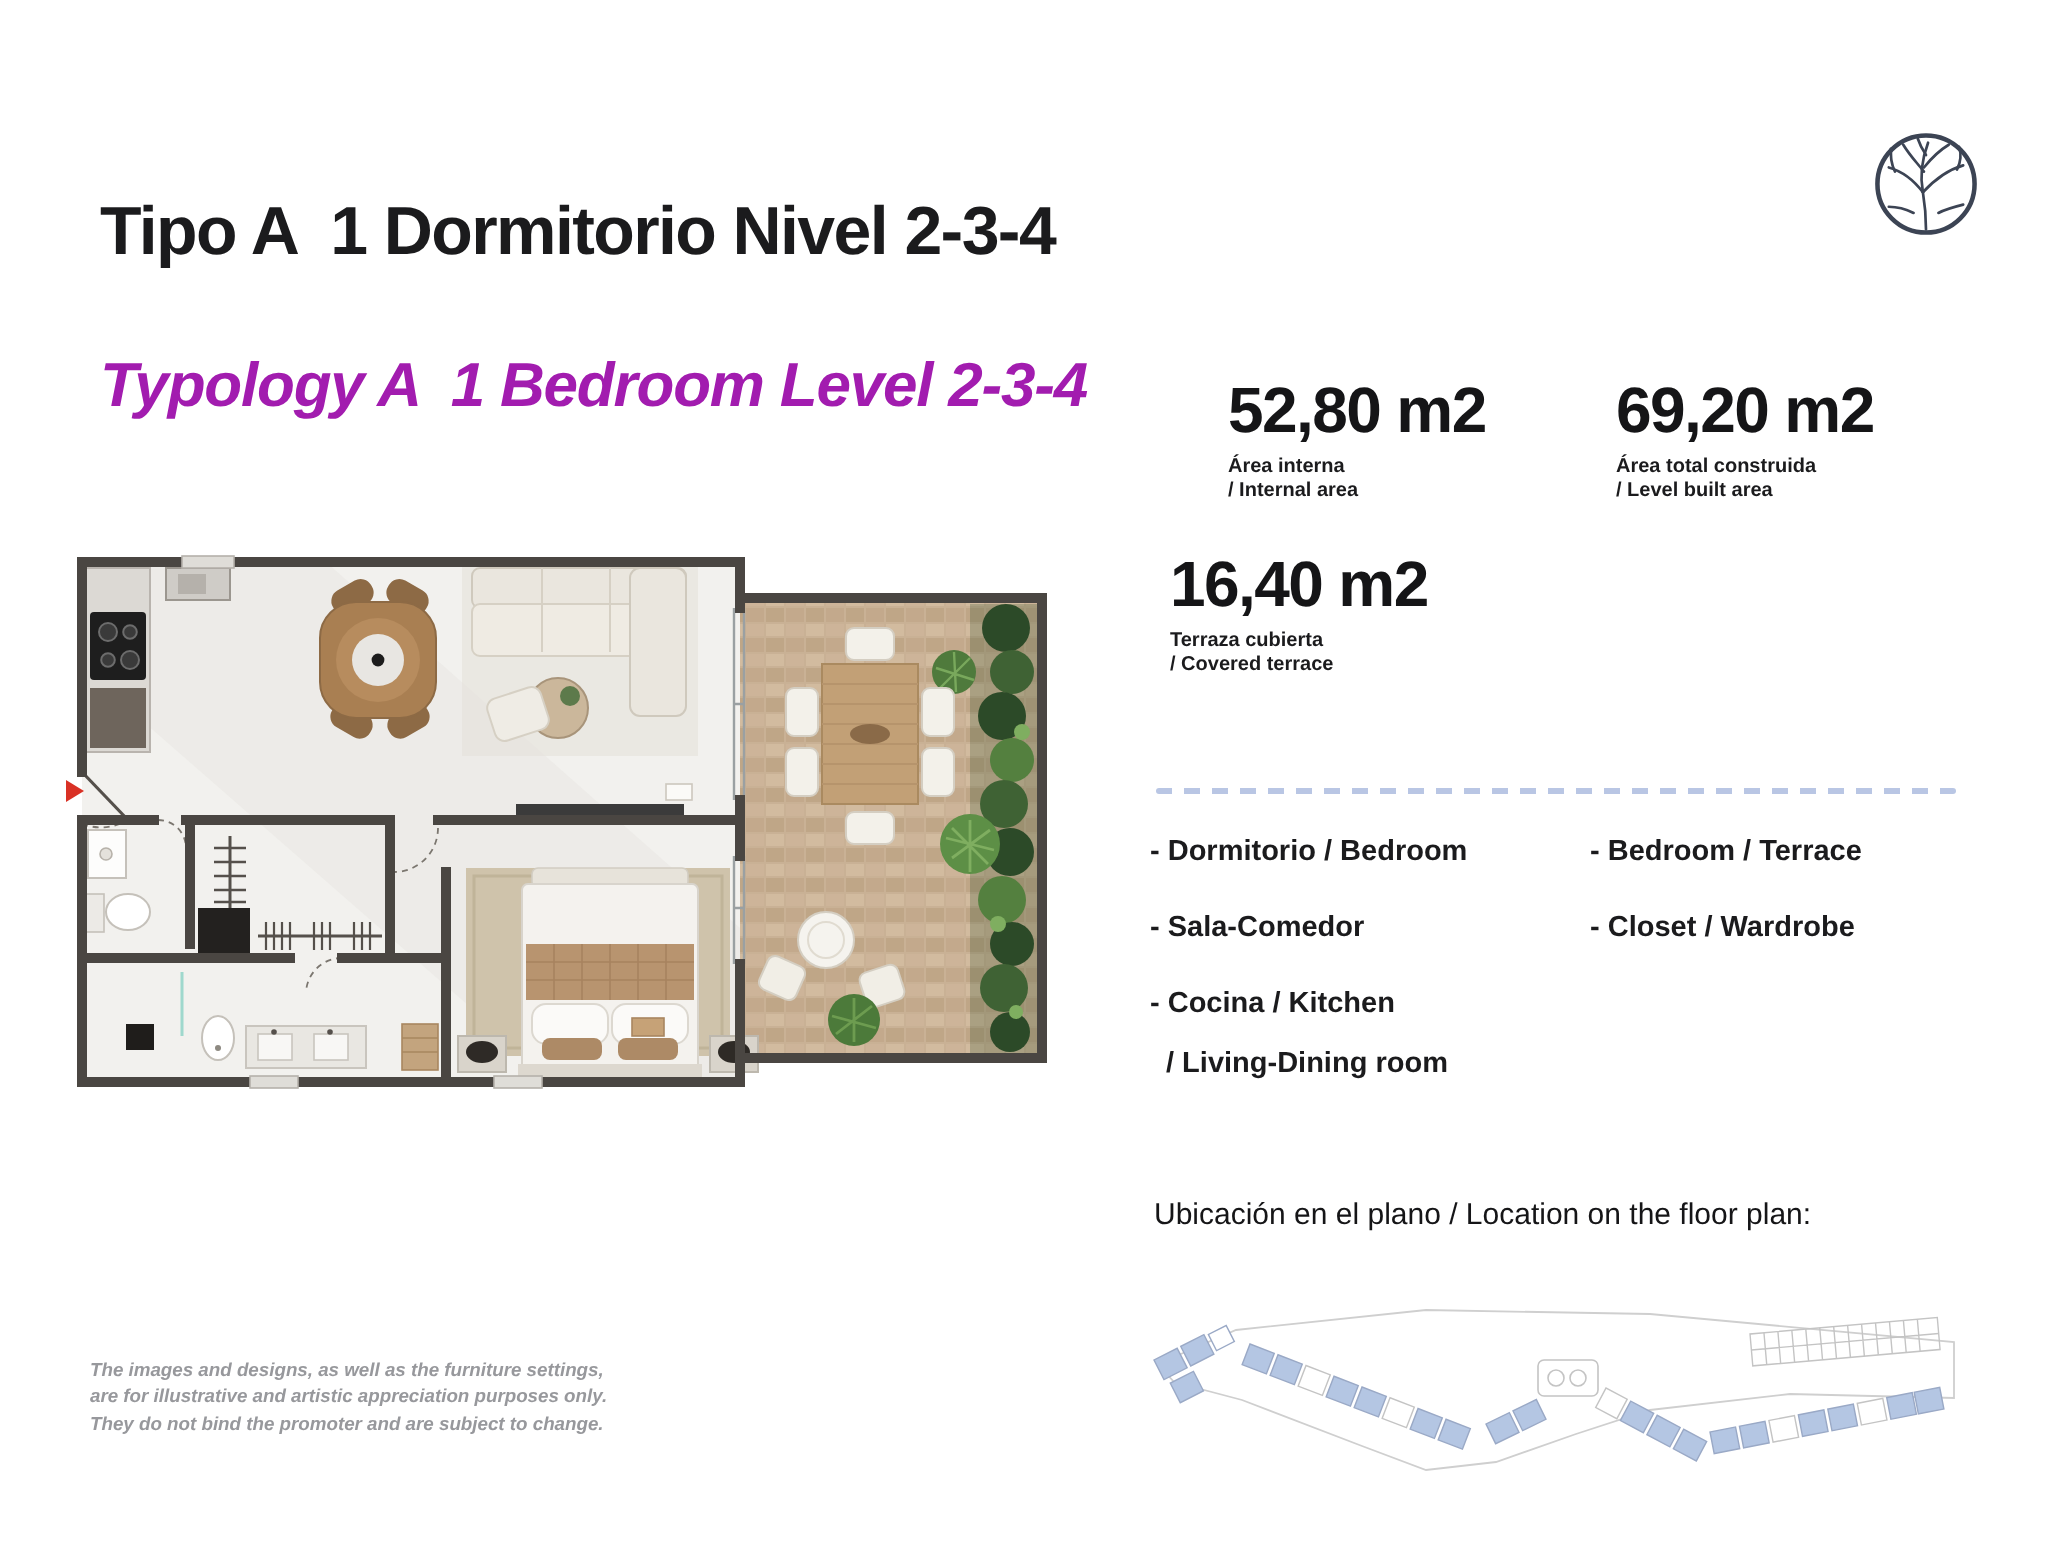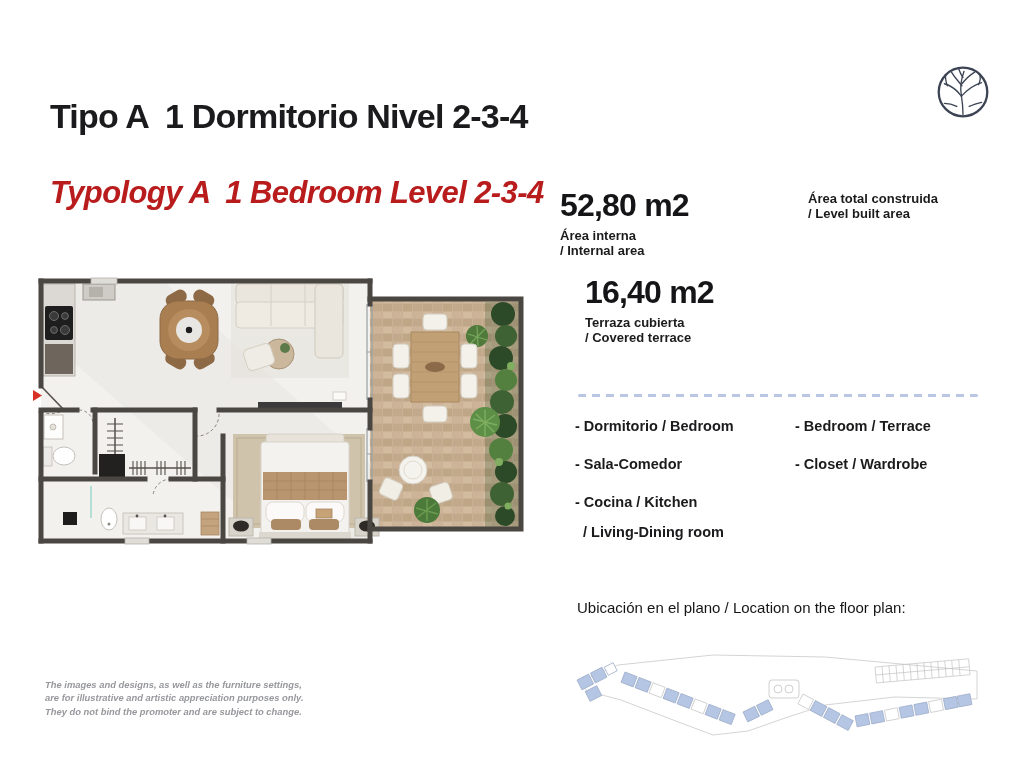--- a/index.html
+++ b/index.html
@@ -4,27 +4,27 @@
 <style>
   * { margin:0; padding:0; box-sizing:border-box; }
   html,body { background:#ffffff; }
   .page {
     position:relative; width:1024px; height:778px; background:#ffffff;
     font-family:"Liberation Sans", sans-serif; color:#1c1c1e; overflow:hidden;margin-top:24px;
   }
   
   .title-block { position:absolute; left:50px; top:34px; white-space:pre-wrap; }
   .title-es { font-size:34px; font-weight:700; letter-spacing:-0.8px; line-height:1.3; color:#1b1b1d; }
-  .title-en { font-size:31px; font-weight:700; font-style:italic; letter-spacing:-0.6px; line-height:1.25; color:#b91c1c; }
+  .title-en { font-size:31px; font-weight:700; font-style:italic; letter-spacing:-0.6px; line-height:1.25; color:#a21caf; }
   .logo { position:absolute; left:932px; top:37px; width:62px; height:62px; }
   
   .stat { position:absolute; }
   .stat-value { font-size:32px; font-weight:700; letter-spacing:-0.8px; color:#151517; }
-  .stat-label { font-size:13px; font-weight:700; line-height:1.18; margin-top:4px; color:#1b1b1d; }
-  .stat-1 { left:560px; top:163px; }
+  .stat-label { font-size:10px; font-weight:700; line-height:1.18; margin-top:4px; color:#1b1b1d; }
+  .stat-1 { left:614px; top:163px; }
   .stat-2 { left:808px; top:163px; }
   .stat-3 { left:585px; top:250px; }
   
   .divider {
     position:absolute; left:578px; top:370px; width:400px; height:3px;
     background:repeating-linear-gradient(90deg, #b9c6e4 0 8px, transparent 8px 14px);
     border-radius:2px;
   }
   
   .features { position:absolute; top:395px; list-style:none; }
@@ -70,20 +70,21 @@
   </svg>
 
   <div class="stat stat-1">
     <div class="stat-value">52,80 m2</div>
     <div class="stat-label">
       <div>Área interna</div>
       <div>/ Internal area</div>
     </div>
   </div>
   <div class="stat stat-2">
+    <div class="stat-value">69,20 m2</div>
     <div class="stat-label">
       <div>Área total construida</div>
       <div>/ Level built area</div>
     </div>
   </div>
   <div class="stat stat-3">
     <div class="stat-value">16,40 m2</div>
     <div class="stat-label">
       <div>Terraza cubierta</div>
       <div>/ Covered terrace</div>

